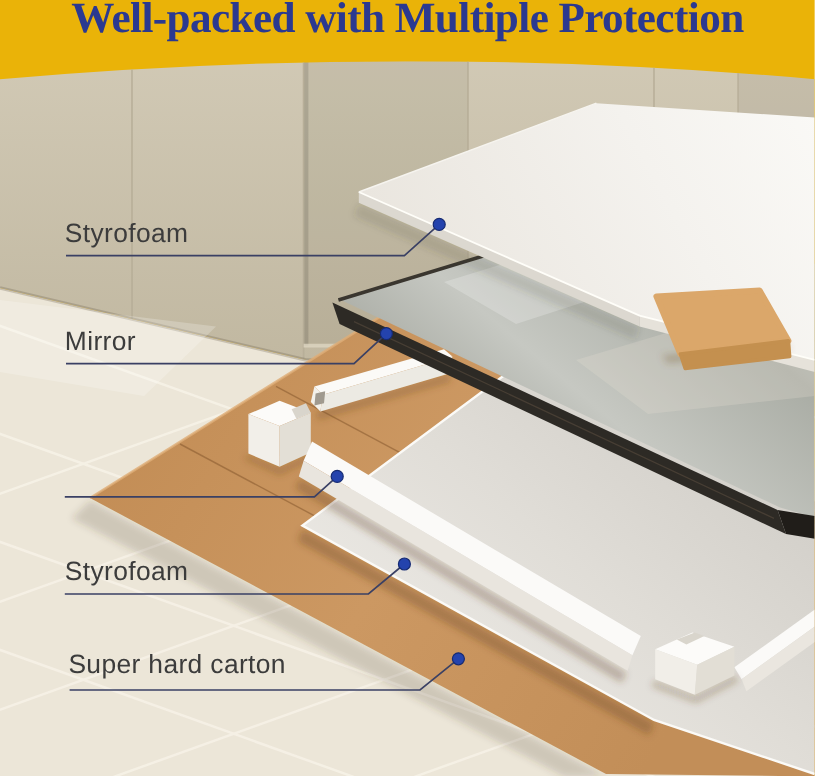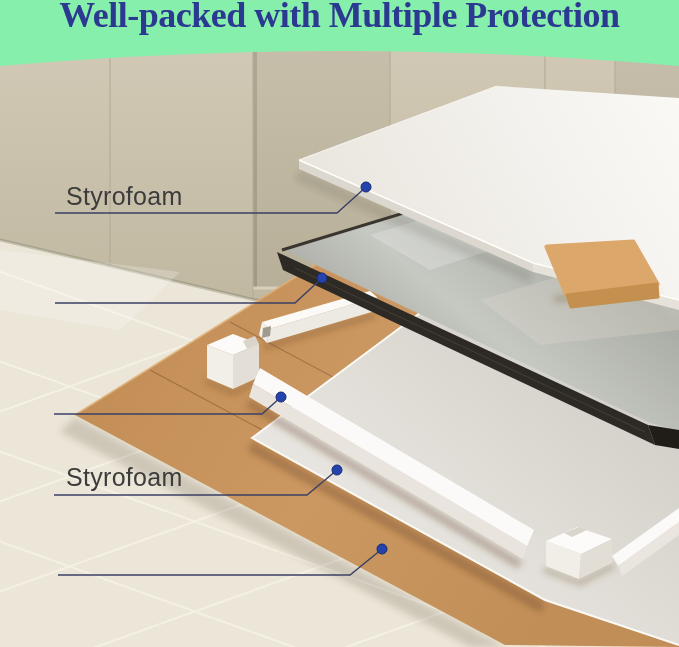--- a/index.html
+++ b/index.html
@@ -1,30 +1,30 @@
 <!DOCTYPE html>
 <html><head>
 <meta charset="utf-8">
 <style>
   html,body{margin:0;padding:0;background:#ffffff;}
   .stage{
     position:relative;width:679px;height:647px;margin:0 auto;
-    background:#86efac;overflow:hidden;
+    background:#eab308;overflow:hidden;
     font-family:"Liberation Sans","DejaVu Sans",sans-serif;
   }
   .scene-svg{position:absolute;left:0;top:0;width:679px;height:647px;display:block;}
   .page-title{
     position:absolute;left:0;top:-6px;width:679px;text-align:center;
     font-family:"Liberation Serif","DejaVu Serif",serif;
     font-weight:700;font-size:36px;letter-spacing:-0.5px;
     color:#2b3990;white-space:nowrap;
   }
   .callout{
-    position:absolute;left:54px;font-size:25px;line-height:1.05;
-    color:#3c3c3c;letter-spacing:0.3px;font-weight:400;white-space:nowrap;margin-left:12px;
+    position:absolute;left:54px;font-size:22px;line-height:1.05;
+    color:#3c3c3c;letter-spacing:0.3px;font-weight:400;white-space:nowrap;
   }
   .co-1{top:183px;}
   .co-2{top:273px;}
   .co-3{top:384px;}
   .co-4{top:464px;}
   .co-5{top:542px;left:57px;}
 </style>
 </head>
 <body>
 
@@ -188,15 +188,17 @@
         <circle cx="281" cy="397" r="5"></circle>
         <circle cx="337" cy="470" r="5"></circle>
         <circle cx="382" cy="549" r="5"></circle>
       </g>
     </g>
   </svg>
 
   <div class="page-title">Well-packed with Multiple Protection</div>
 
   <div class="callout co-1">Styrofoam</div>
+  <div class="callout co-2">Mirror</div>
   <div class="callout co-4">Styrofoam</div>
+  <div class="callout co-5">Super hard carton</div>
 
 </div>
 
 </body></html>

